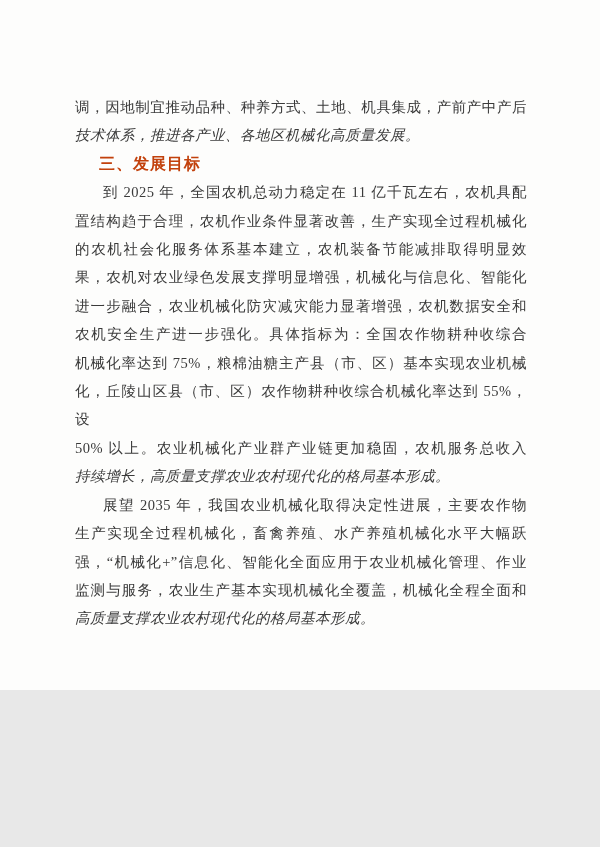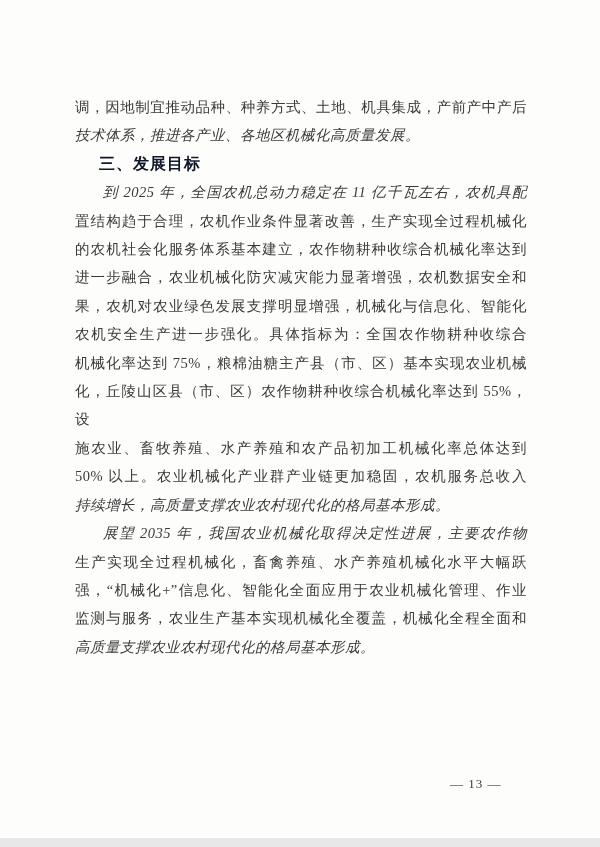--- a/index.html
+++ b/index.html
@@ -3,21 +3,21 @@
 <meta charset="utf-8">
 <style>
   html, body {
     margin: 0;
     padding: 0;
     background: #e8e8e8;
   }
   .page {
     position: relative;
     width: 600px;
-    height: 838px;
+    height: 690px;
     margin: 0 auto;
     background: #fdfdfc;
     overflow: hidden;
     font-family: "Liberation Serif", "DejaVu Serif", serif;
   }
   .doc-content {
     position: absolute;
     left: 75px;
     top: 93px;
     width: 452px;
@@ -33,29 +33,28 @@
     display: block;
     text-align: justify;
     text-align-last: justify;
   }
   .line.last {
     text-align-last: left;
     font-style: italic;
   }
   .para.indent .line.first {
     text-indent: 28px;
-    font-style: italic;
   }
   .heading {
     margin: 0;
     font-family: "Liberation Sans", "DejaVu Sans", sans-serif;
     font-weight: 700;
     font-size: 16px;
     line-height: 28.4px;
-    color: #0f172a;
+    color: #c2410c;
     text-indent: 24px;
     letter-spacing: 1px;
   }
   .page-number {
     position: absolute;
     left: 450px;
     top: 775px;
     width: 80px;
     font-size: 13px;
     line-height: 18px;
@@ -69,27 +68,26 @@
 <div class="page">
   <div class="doc-content">
       <p class="para">
         <span class="line first">调，因地制宜推动品种、种养方式、土地、机具集成，产前产中产后</span>
         <span class="line last">技术体系，推进各产业、各地区机械化高质量发展。</span>
       </p>
       <h2 class="heading">三、发展目标</h2>
       <p class="para indent">
         <span class="line first">到 2025 年，全国农机总动力稳定在 11 亿千瓦左右，农机具配</span>
         <span class="line">置结构趋于合理，农机作业条件显著改善，生产实现全过程机械化</span>
-        <span class="line">的农机社会化服务体系基本建立，农作物耕种收综合机械化率达到</span>
+        <span class="line">的农机社会化服务体系基本建立，农机装备节能减排取得明显效</span>
+        <span class="line">果，农机对农业绿色发展支撑明显增强，机械化与信息化、智能化</span>
         <span class="line">进一步融合，农业机械化防灾减灾能力显著增强，农机数据安全和</span>
-        <span class="line">果，农机对农业绿色发展支撑明显增强，机械化与信息化、智能化</span>
         <span class="line">农机安全生产进一步强化。具体指标为：全国农作物耕种收综合</span>
         <span class="line">机械化率达到 75%，粮棉油糖主产县（市、区）基本实现农业机械</span>
         <span class="line">化，丘陵山区县（市、区）农作物耕种收综合机械化率达到 55%，设</span>
-        <span class="line">施农业、畜牧养殖、水产养殖和农产品初加工机械化率总体达到</span>
         <span class="line">50% 以上。农业机械化产业群产业链更加稳固，农机服务总收入</span>
         <span class="line last">持续增长，高质量支撑农业农村现代化的格局基本形成。</span>
       </p>
       <p class="para indent">
         <span class="line first">展望 2035 年，我国农业机械化取得决定性进展，主要农作物</span>
         <span class="line">生产实现全过程机械化，畜禽养殖、水产养殖机械化水平大幅跃</span>
         <span class="line">强，“机械化+”信息化、智能化全面应用于农业机械化管理、作业</span>
         <span class="line">监测与服务，农业生产基本实现机械化全覆盖，机械化全程全面和</span>
         <span class="line last">高质量支撑农业农村现代化的格局基本形成。</span>
       </p>

